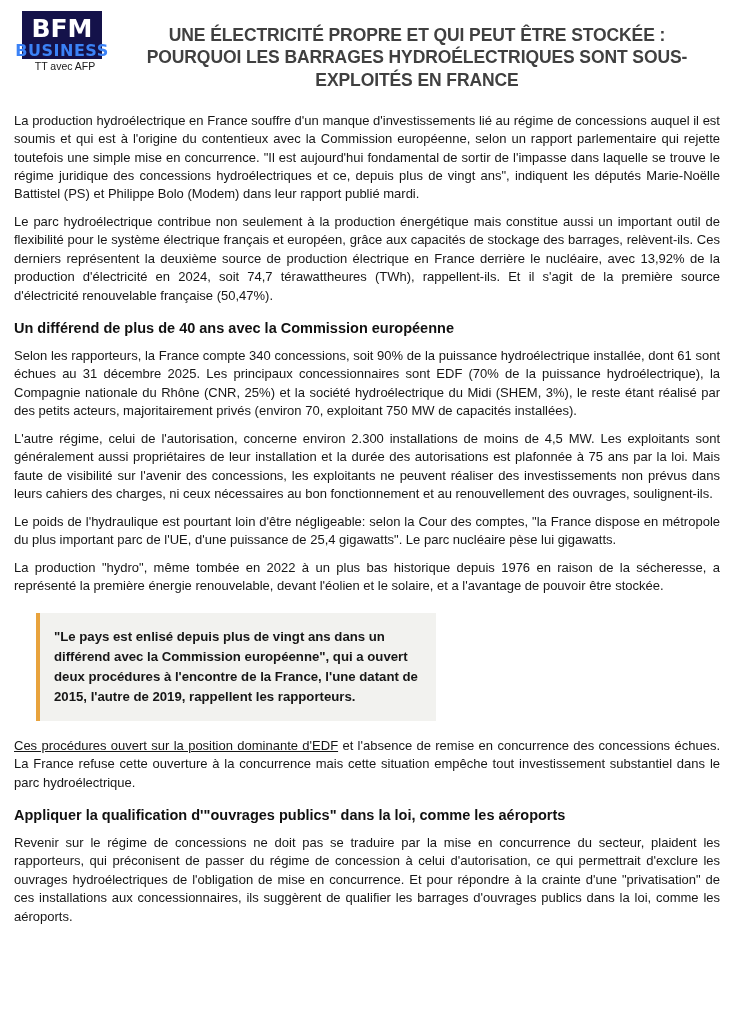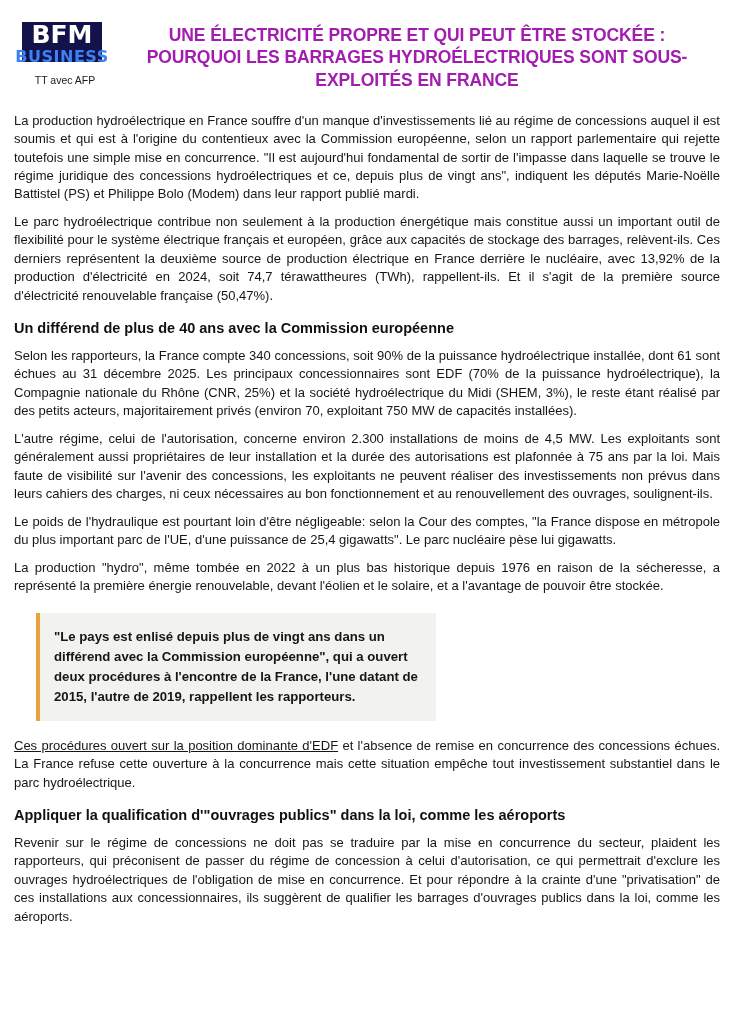--- a/index.html
+++ b/index.html
@@ -25,27 +25,27 @@
     align-items: flex-start;
     gap: 10px;
   }
   .logo-block {
     width: 96px;
     flex: 0 0 96px;
     text-align: center;
   }
   .logo {
     width: 80px;
-    height: 40px;
+    height: 48px;
     background: #14124a;
-    margin: 12px auto;
+    margin: 1px auto;
     display: flex;
     flex-direction: column;
     align-items: center;
-    justify-content: flex-start;
+    justify-content: flex-end;
     line-height: 1;
   }
   .logo .bfm {
     color: #ffffff;
     font-weight: bold;
     font-size: 25px;
     letter-spacing: 0px;
     font-family: "DejaVu Sans", sans-serif;
   }
   .logo .business {
@@ -57,21 +57,21 @@
     font-family: "DejaVu Sans", sans-serif;
   }
   .byline {
     font-size: 10.5px;
     color: #1a1a1a;
     text-align: center;
     padding-left: 6px;
   }
   .headline {
     flex: 1;
-    color: #a21caf;
+    color: #404040;
     font-weight: bold;
     font-size: 17.5px;
     line-height: 1.28;
     text-align: center;
     padding: 2px 6px 0 0;
     letter-spacing: -0.1px;
   }
 
   
   .lede {

